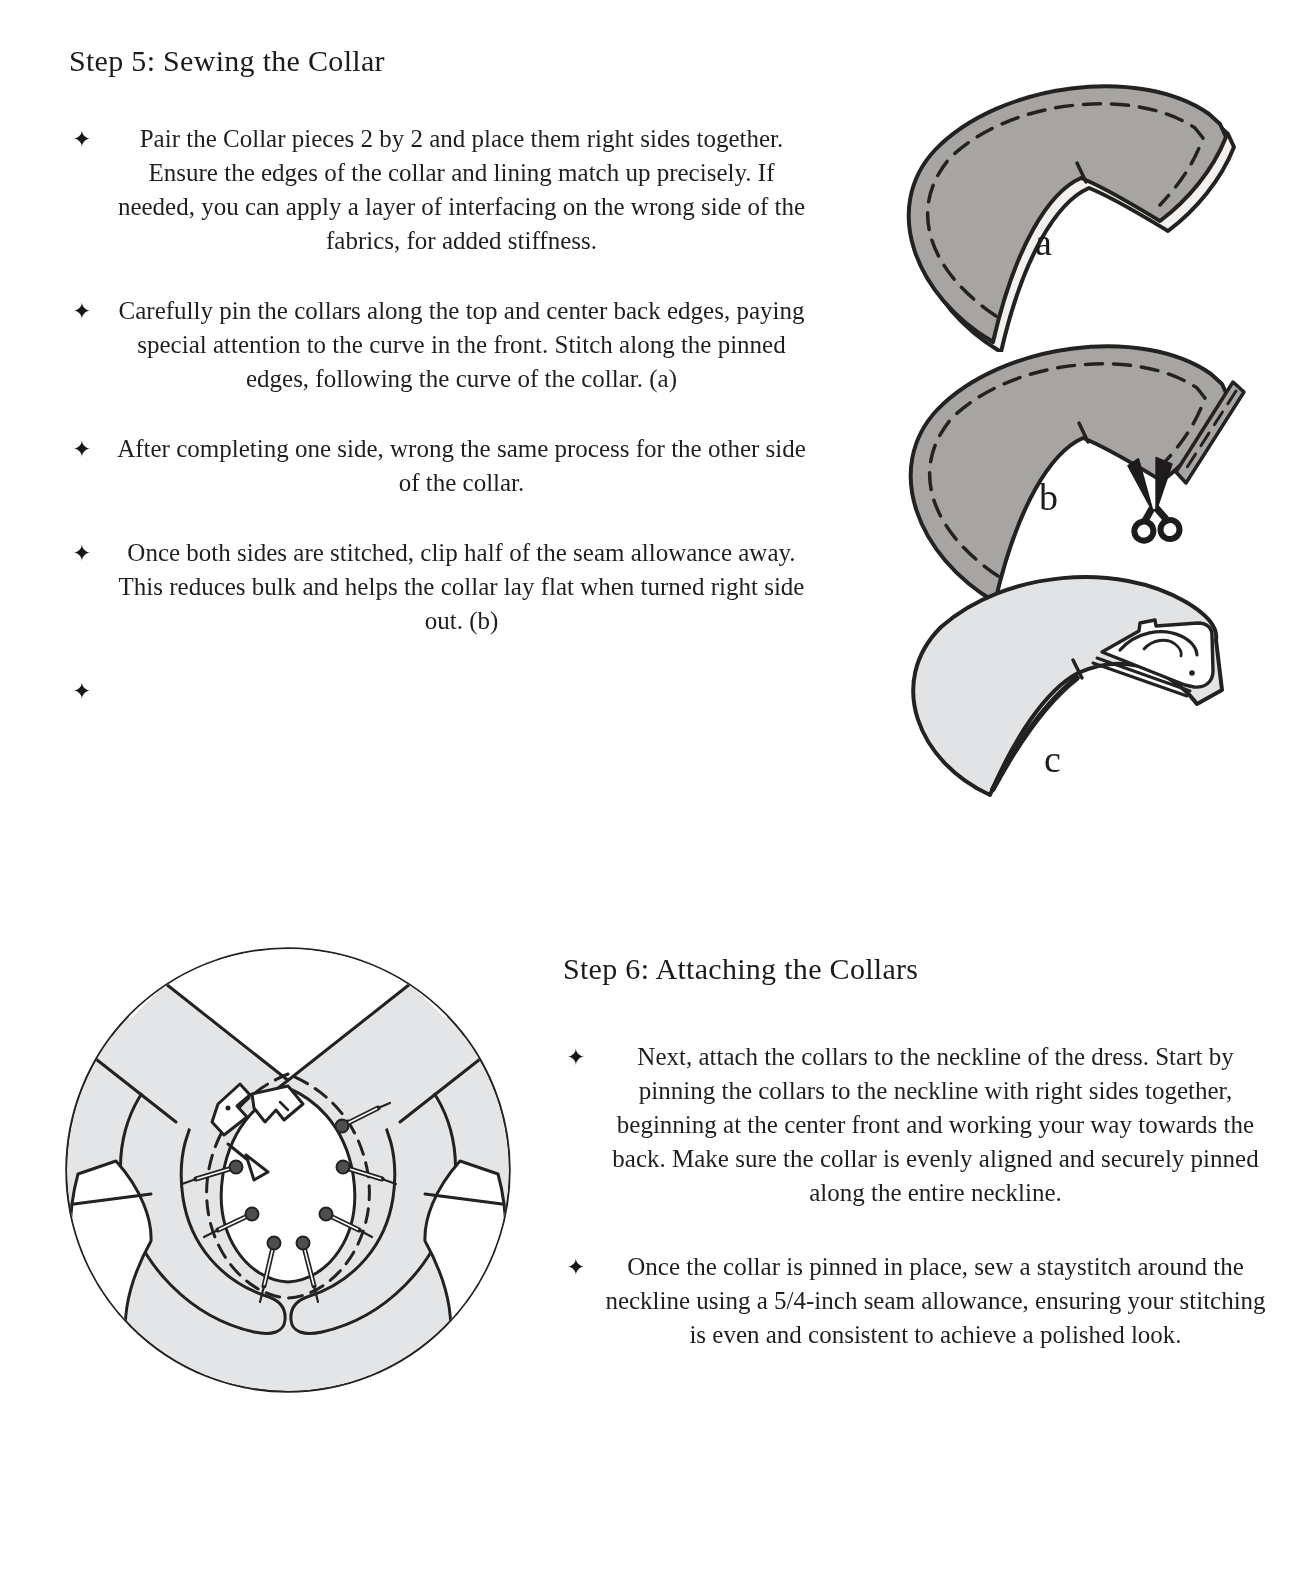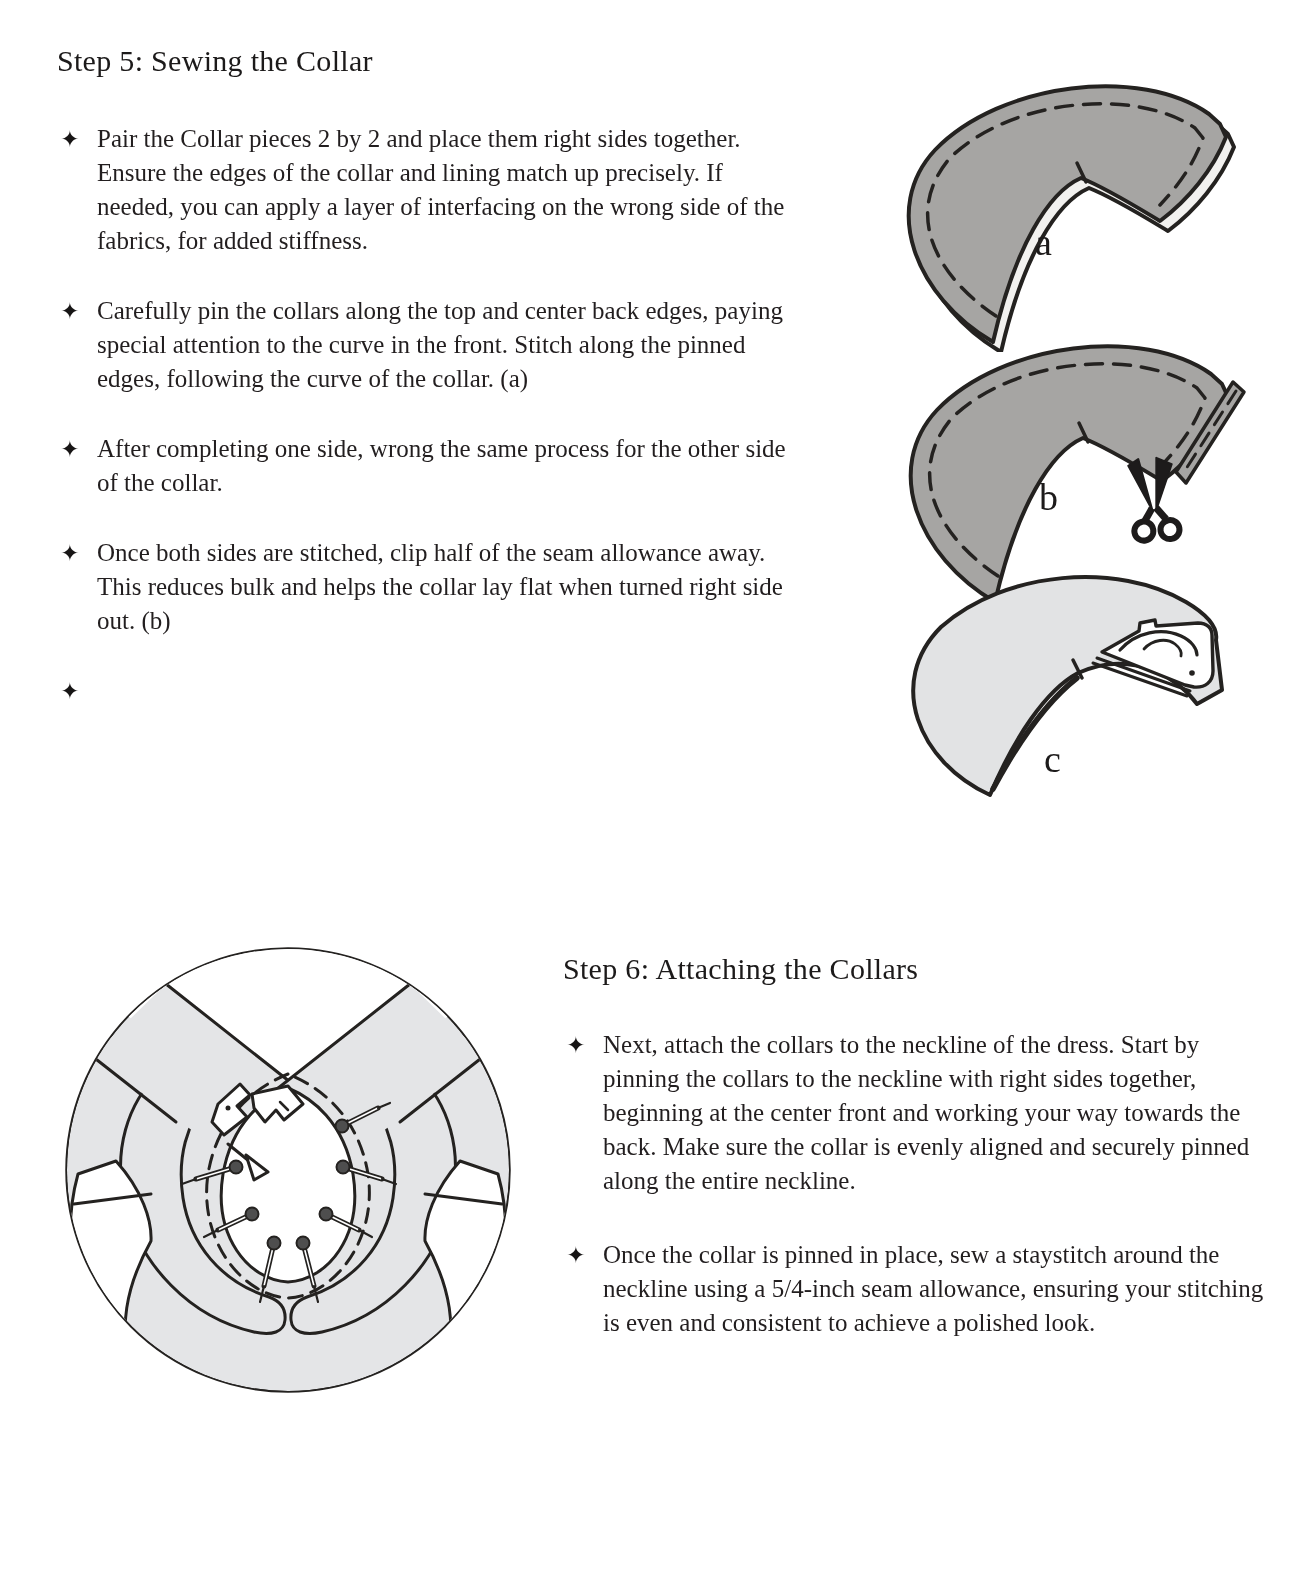--- a/index.html
+++ b/index.html
@@ -6,31 +6,31 @@
   .page{
     position:relative;width:1316px;height:1582px;background:#fff;overflow:hidden;
     font-family:"Liberation Serif", serif;color:#221e1f;
     -webkit-font-smoothing:antialiased;
   }
   h2.step-heading{
     font-family:"Liberation Serif", serif;font-weight:400;font-size:30px;
     margin:0;color:#1c1a1a;letter-spacing:0.3px;
   }
   .step-block{position:absolute;}
-  #step5{left:57px;top:44px;width:745px;}
+  #step5{left:69px;top:44px;width:745px;}
   #step6{left:563px;top:952px;width:705px;}
   #step5 h2{margin-bottom:44px;}
-  #step6 h2{margin-bottom:42px;}
+  #step6 h2{margin-bottom:54px;}
   .bullet{display:flex;align-items:flex-start;gap:14px;margin-bottom:36px;}
   #step6 .bullet{margin-bottom:40px;}
   .star{
     flex:0 0 26px;width:26px;text-align:center;
     font-family:"DejaVu Sans", sans-serif;font-size:23px;line-height:34px;color:#171515;
   }
-  .bullet p{margin:0;font-size:25px;line-height:34px;color:#221e1f;}
+  .bullet p{margin:0;font-size:25px;line-height:34px;color:#221e1f;text-align:center;}
   .fig{position:absolute;}
   #fig-a{left:843px;top:60px;}
   #fig-b{left:845px;top:320px;}
   #fig-c{left:856px;top:572px;}
   #fig-circle{left:56px;top:936px;}
   svg text.fig-label{
     font-family:"Liberation Serif", serif;font-size:38px;fill:#1d1b1b;
   }
 </style>
 </head>

